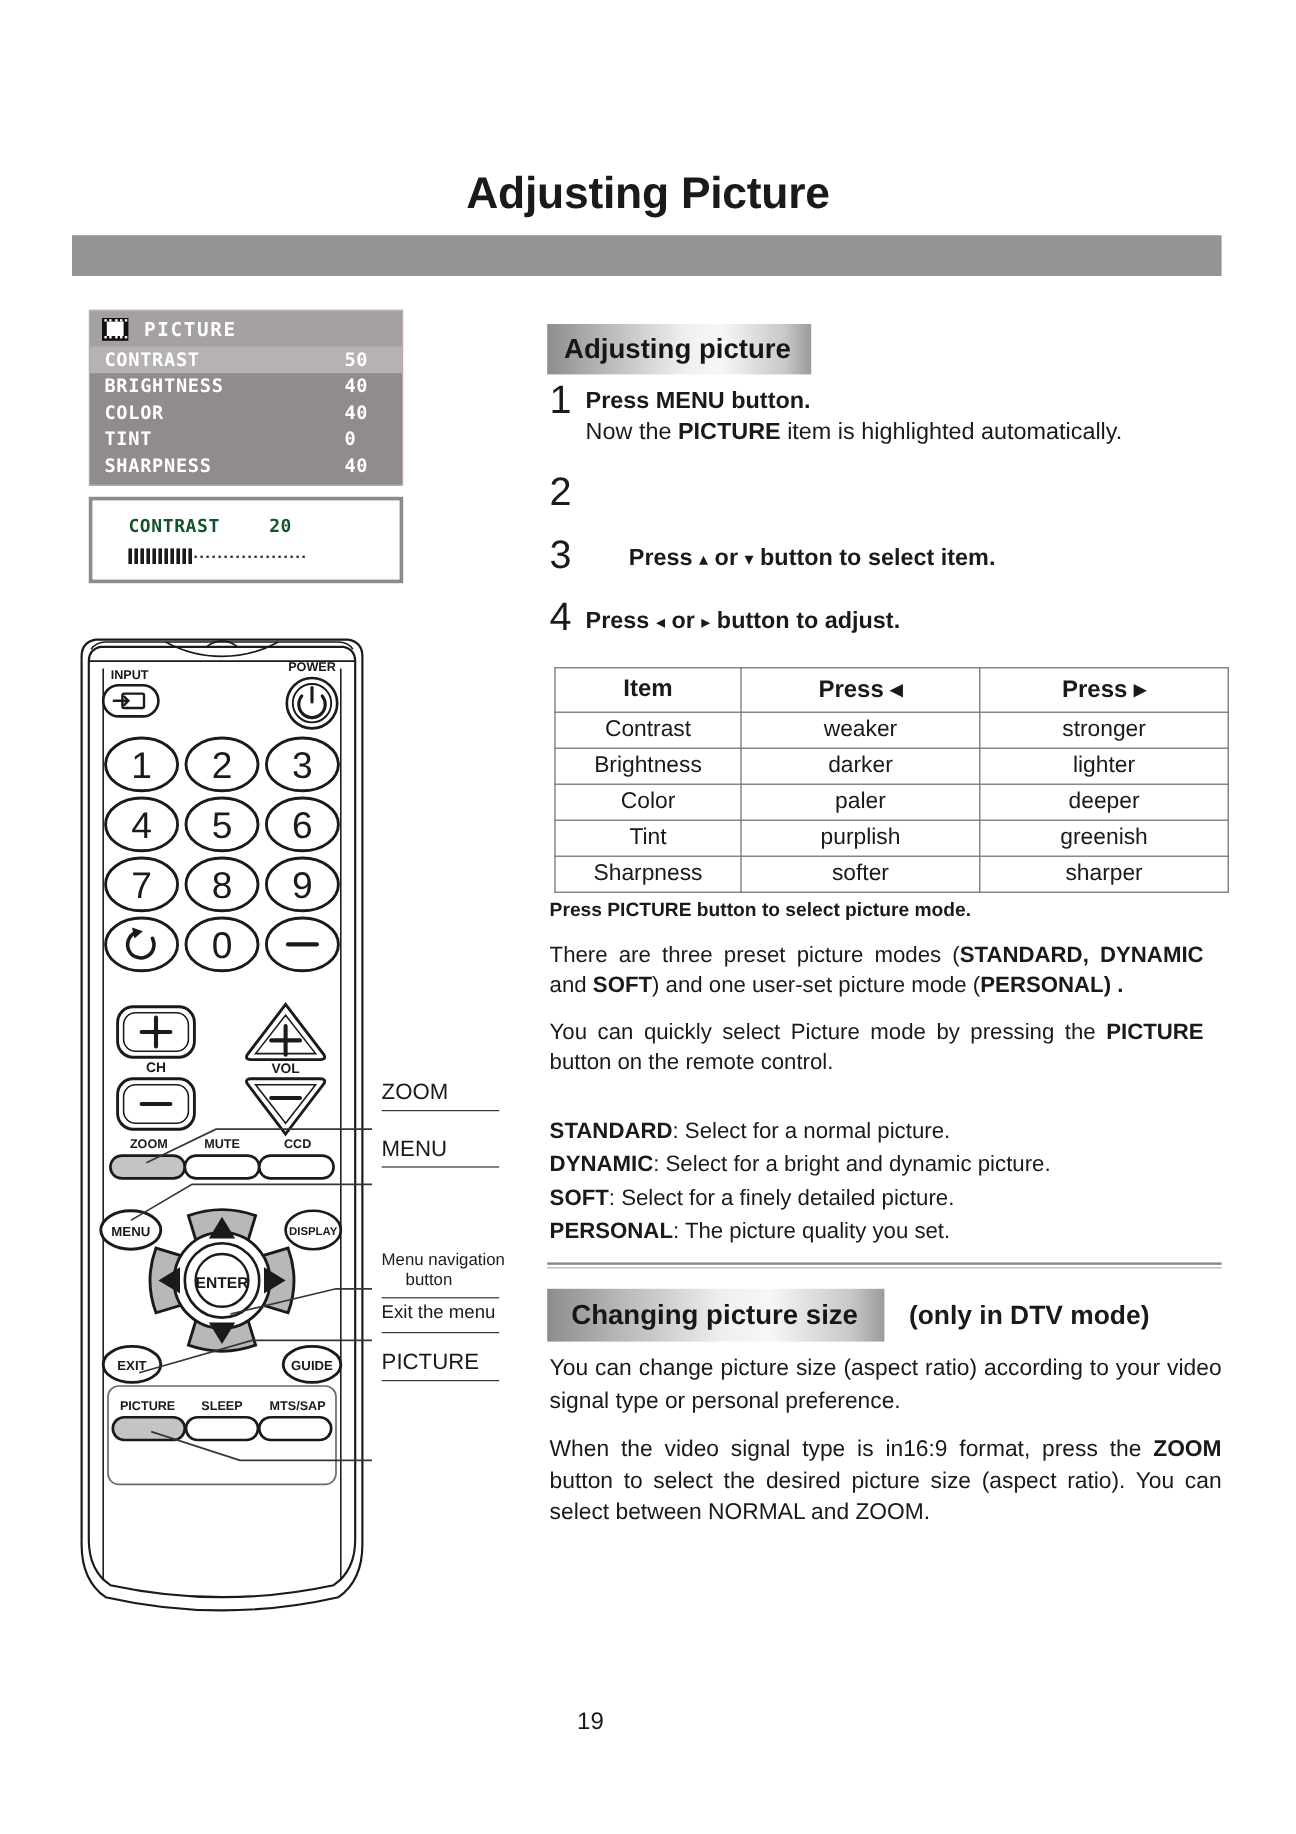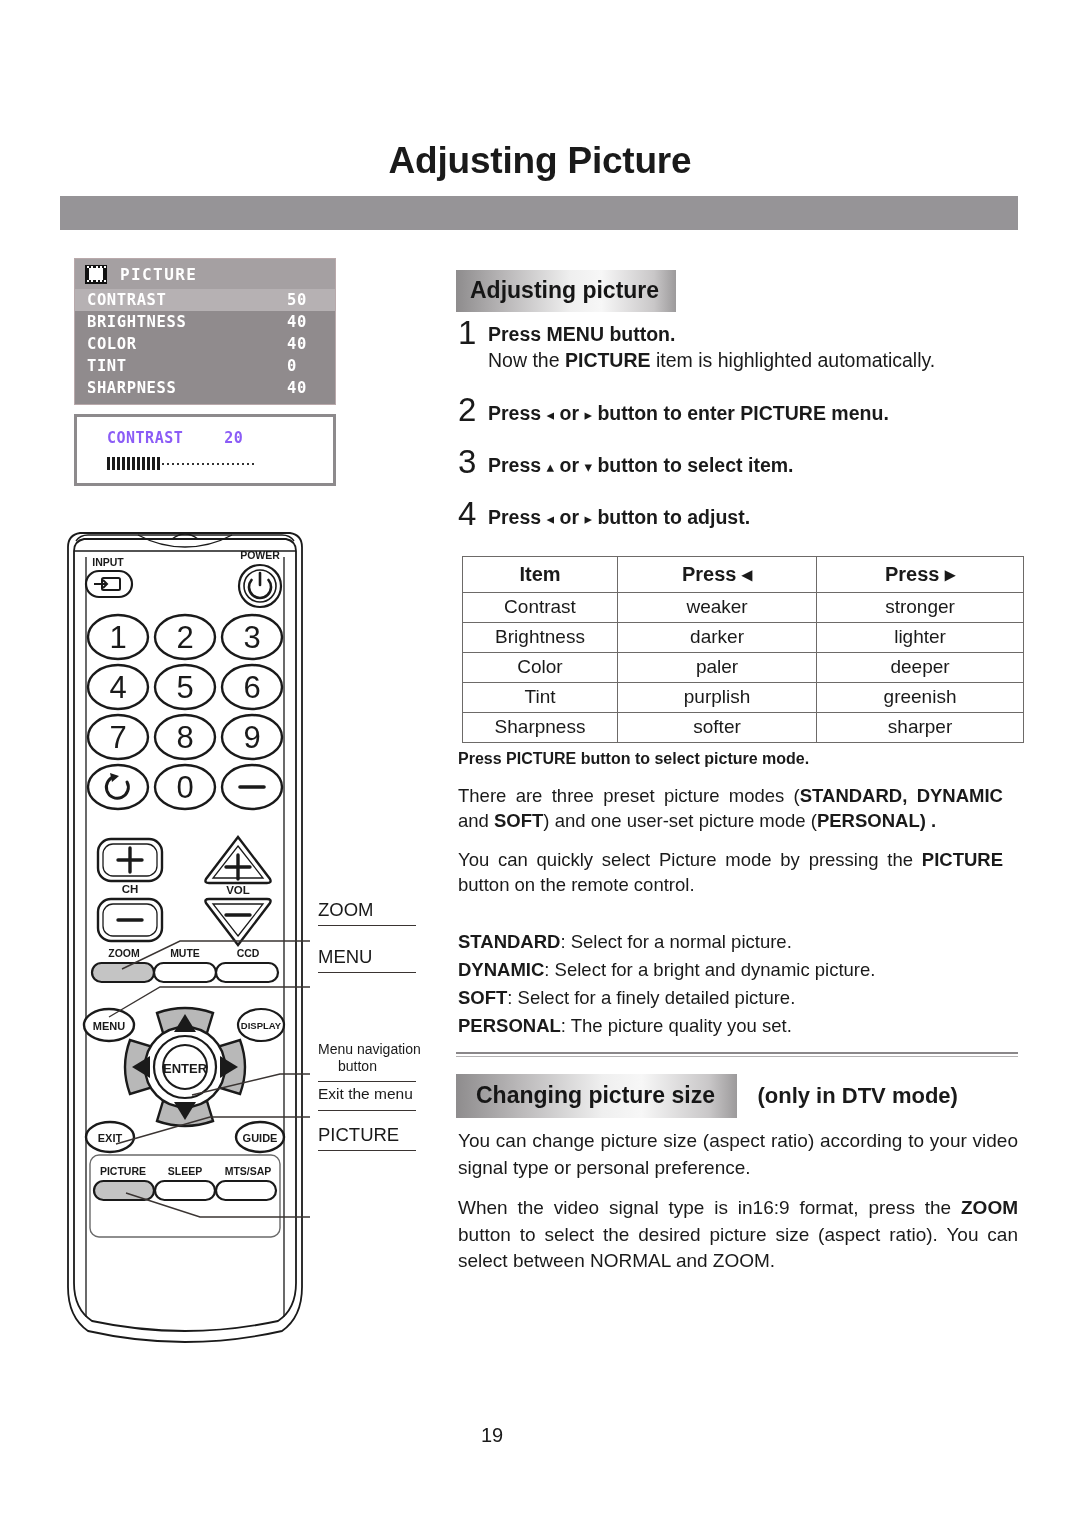--- a/index.html
+++ b/index.html
@@ -50,21 +50,21 @@
   }
   .osd-row.sel { background: #b6b1b3; }
   .osd-row .val { min-width: 26px; text-align: left; }
 
   .osd-popup {
     margin-top: 9px; height: 72px; background: #ffffff;
     border: 3px solid #8d8a8c; padding: 12px 0 0 30px;
   }
   .popup-label {
     font-family: "DejaVu Sans Mono", monospace;
-    font-size: 15px; font-weight: bold; letter-spacing: 0.5px; color: #8b5cf6;
+    font-size: 15px; font-weight: bold; letter-spacing: 0.5px; color: #14532d;
   }
   .popup-bar { margin-top: 9px; display: flex; align-items: flex-end; height: 14px; }
   .popup-bar .tick { width: 3px; height: 13px; background: #1a1a1a; margin-right: 2px; }
   .popup-bar .dot { width: 2px; height: 2px; background: #333; margin-right: 3px; margin-bottom: 5px; }
 
   
   .remote { position: absolute; left: 60px; top: 517px; width: 250px; height: 830px; }
   .remote svg { display: block; }
   .rlabel { font-family: "Liberation Sans", sans-serif; font-weight: bold; fill: #1a1a1a; }
 
@@ -371,32 +371,25 @@
     <div class="step" style="position:absolute; left:2px; top:316px; width:560px;">
       <span class="num">1</span>
       <span class="txt">
         <b>Press MENU button.</b><br>
         <span>Now the </span><b>PICTURE</b><span> item is highlighted automatically.</span>
       </span>
     </div>
 
     <div class="step" style="position:absolute; left:2px; top:393px; width:560px;">
       <span class="num">2</span>
-      <span class="txt" style="padding-top:8px;">
-        <b>Press</b>
-        <b class="arrow-g">◂</b>
-        <b>or</b>
-        <b class="arrow-g">▸</b>
-        <b>button to enter PICTURE menu.</b>
-      </span>
     </div>
 
     <div class="step" style="position:absolute; left:2px; top:445px; width:560px;">
       <span class="num">3</span>
-      <span class="txt" style="padding-top:8px;">
+      <span class="txt" style="padding-top:8px;margin-left:36px;">
         <b>Press</b>
         <b class="arrow-g">▴</b>
         <b>or</b>
         <b class="arrow-g">▾</b>
         <b>button to select item.</b>
       </span>
     </div>
 
     <div class="step" style="position:absolute; left:2px; top:497px; width:560px;">
       <span class="num">4</span>

